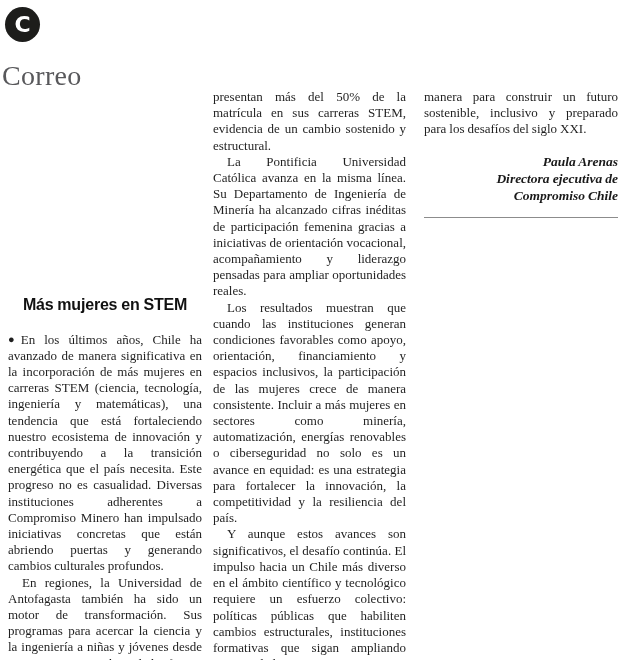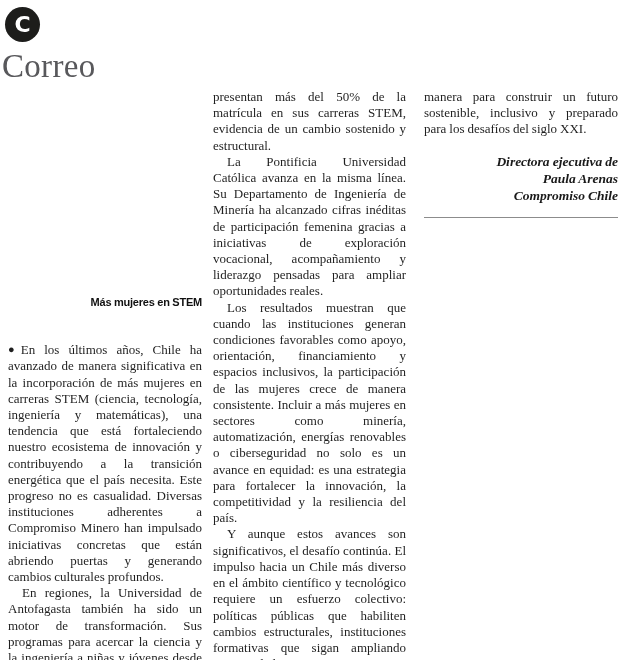--- a/index.html
+++ b/index.html
@@ -19,48 +19,48 @@
     background: #1d1d1b;
     color: #ffffff;
     display: flex; align-items: center; justify-content: center;
     font-family: "DejaVu Sans", sans-serif;
     font-weight: 700;
     font-size: 22px;
     line-height: 1;
   }
   .section-title {
     position: absolute;
-    left: 2px; top: 48px;
+    left: 2px; top: 60px;
     font-family: "Liberation Serif", serif;
-    font-size: 33px;
+    font-size: 28px;
     color: #58585b;
     letter-spacing: 0.3px;
   }
   .col {
     position: absolute;
     font-size: 13px;
     line-height: 16.2px;
     color: #1f1f1f;
     text-align: justify;
     hyphens: auto;
     word-spacing: -0.3px;
   }
   .col p { margin: 0; }
   .col p.indent { text-indent: 14px; }
   .col-left  { left: 8px;   top: 296px; width: 194px; }
   .col-mid   { left: 213px; top: 89px;  width: 193px; }
   .col-right { left: 424px; top: 89px;  width: 194px; }
   .headline {
     font-family: "Liberation Sans", sans-serif;
     font-weight: 700;
-    font-size: 11px;
+    font-size: 16px;
     letter-spacing: -0.2px;
     color: #111111;
-    margin: 0 0 33px 0;
-    text-align: right;
+    margin: 0 0 17px 0;
+    text-align: center;
     line-height: 1.1;
   }
   .bullet { font-size: 11px; vertical-align: 1px; }
   .signature {
     margin-top: 15px;
     text-align: right;
     font-weight: 700;
     font-style: italic;
     font-size: 13.5px;
     line-height: 17px;
@@ -84,28 +84,28 @@
   <div class="section-title">Correo</div>
 
   <div class="col col-left">
     <h2 class="headline">Más mujeres en STEM</h2>
     <p><span class="bullet">●</span><span>En los últimos años, Chile ha avanzado de manera significativa en la incorporación de más mujeres en carreras STEM (ciencia, tecnología, ingeniería y matemáticas), una tendencia que está fortaleciendo nuestro ecosistema de innovación y contribuyendo a la transición energética que el país necesita. Este progreso no es casualidad. Diversas instituciones adherentes a Compromiso Minero han impulsado iniciativas concretas que están abriendo puertas y generando cambios culturales profundos.</span></p>
     <p class="indent">En regiones, la Universidad de Antofagasta también ha sido un motor de transformación. Sus programas para acercar la ciencia y la ingeniería a niñas y jóvenes desde etapas tempranas han dado frutos: hoy, las mujeres re-</p>
   </div>
 
   <div class="col col-mid">
     <p>presentan más del 50% de la matrícula en sus carreras STEM, evidencia de un cambio sostenido y estructural.</p>
-    <p class="indent">La Pontificia Universidad Católica avanza en la misma línea. Su Departamento de Ingeniería de Minería ha alcanzado cifras inéditas de participación femenina gracias a iniciativas de exploración vocacional, acompañamiento y liderazgo pensadas para ampliar oportunidades reales.</p>
+    <p class="indent">La Pontificia Universidad Católica avanza en la misma línea. Su Departamento de Ingeniería de Minería ha alcanzado cifras inéditas de participación femenina gracias a iniciativas de orientación vocacional, acompañamiento y liderazgo pensadas para ampliar oportunidades reales.</p>
     <p class="indent">Los resultados muestran que cuando las instituciones generan condiciones favorables como apoyo, orientación, financiamiento y espacios inclusivos, la participación de las mujeres crece de manera consistente. Incluir a más mujeres en sectores como minería, automatización, energías renovables o ciberseguridad no solo es un avance en equidad: es una estrategia para fortalecer la innovación, la competitividad y la resiliencia del país.</p>
     <p class="indent">Y aunque estos avances son significativos, el desafío continúa. El impulso hacia un Chile más diverso en el ámbito científico y tecnológico requiere un esfuerzo colectivo: políticas públicas que habiliten cambios estructurales, instituciones formativas que sigan ampliando oportunidades y empresas que promuevan entornos laborales inclusivos. Chile se está moviendo hacia un ecosistema científico y tecnológico más diverso. Un paso de-</p>
   </div>
 
   <div class="col col-right">
     <p>manera para construir un futuro sostenible, inclusivo y preparado para los desafíos del siglo XXI.</p>
     <div class="signature">
+      <div>Paula Arenas</div>
       <div>Directora ejecutiva de</div>
-      <div>Paula Arenas</div>
       <div>Compromiso Chile</div>
     </div>
     <hr class="sig-rule">
   </div>
 
 </div>
 
 </body></html>

